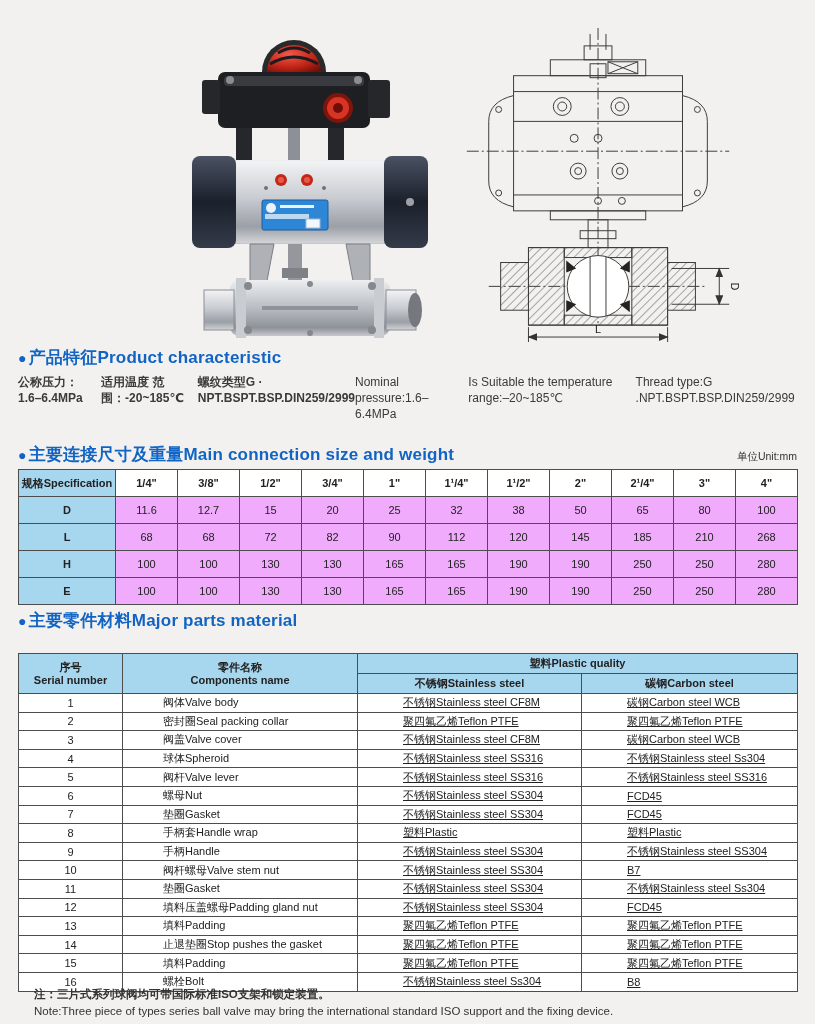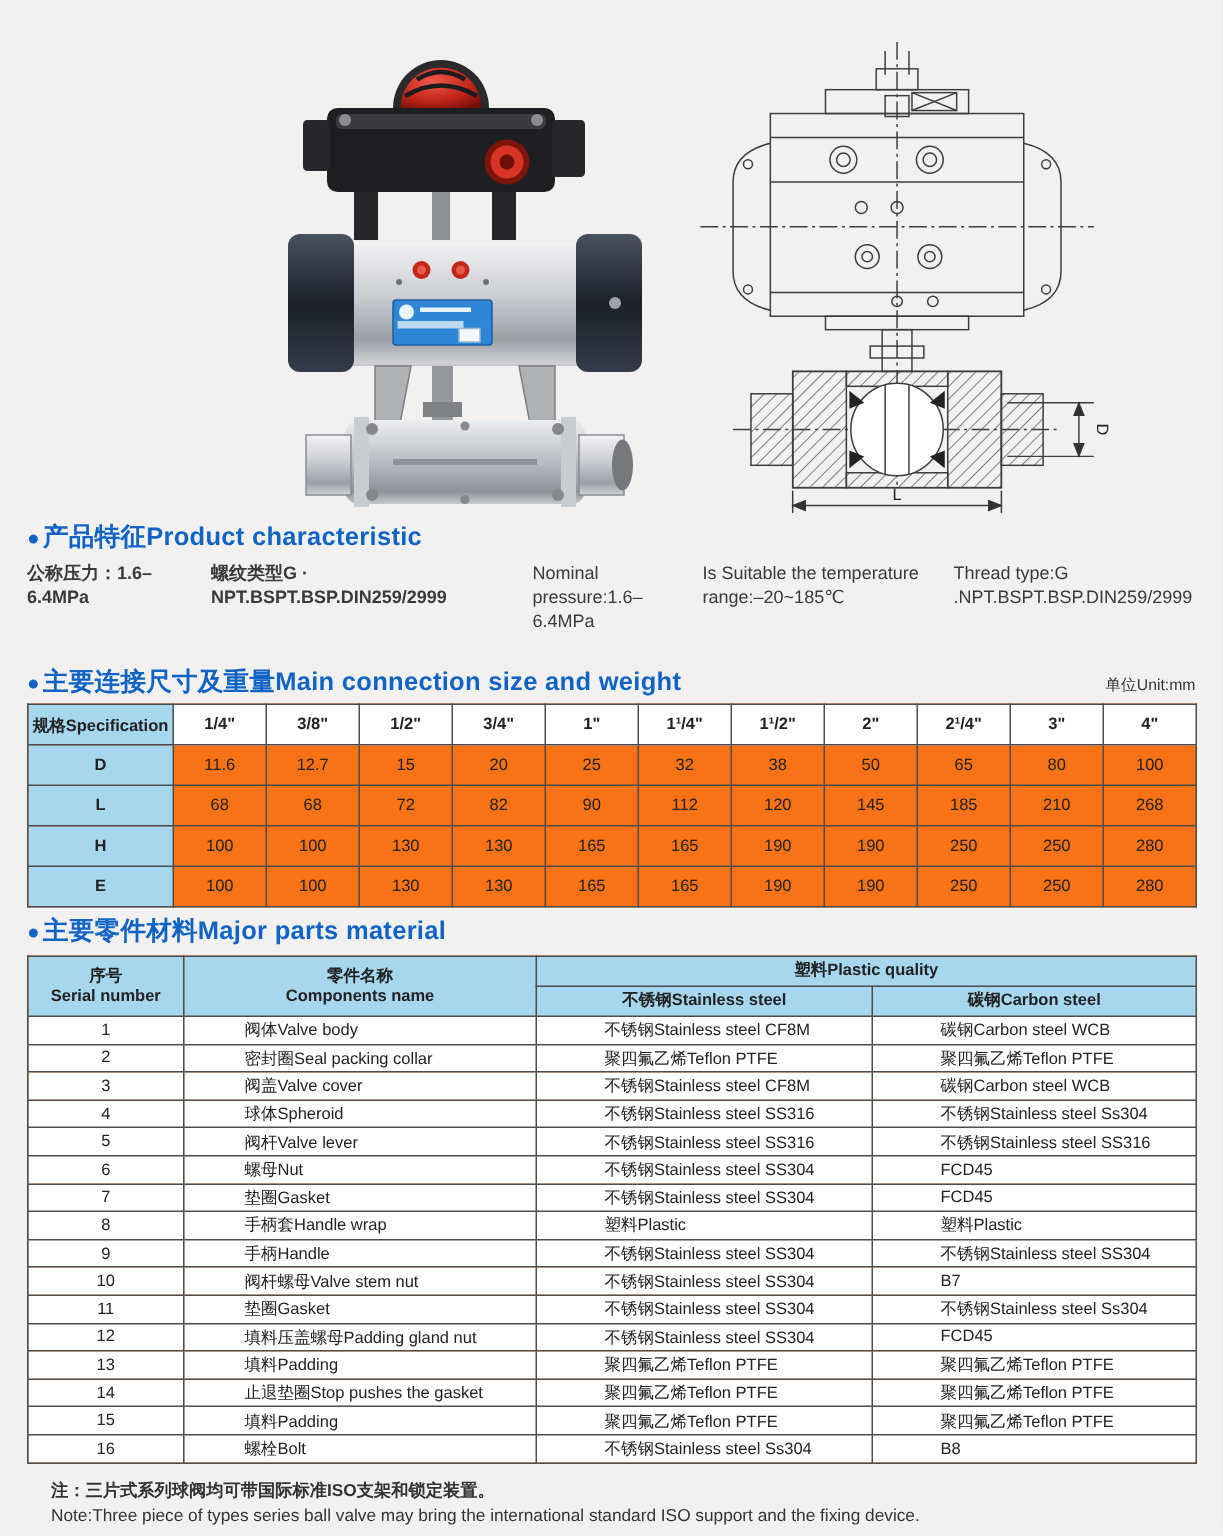--- a/index.html
+++ b/index.html
@@ -22,37 +22,37 @@
   h2.blue .bullet{font-size:14px;line-height:14px;color:#1164c4;}
   .unit-label{font-size:10.5px;color:#333;padding-bottom:1px;}
   
   .spec-cols{display:flex;margin-top:6px;}
   .spec-col{display:flex;gap:4px;}
   .spec-col.zh{width:337px;}
   .spec-col.en{flex:1;}
   .spec-line{font-size:12px;line-height:16px;color:#3a3a3a;}
   .spec-col.zh .spec-line{font-weight:600;}
   
-  table.data{border-collapse:collapse;width:779px;table-layout:fixed;background:#f97316;}
+  table.data{border-collapse:collapse;width:779px;table-layout:fixed;background:#f0abfc;}
   table.data th,table.data td{
     border:1px solid #4d4d4d;font-size:11px;color:#222;
     text-align:center;vertical-align:middle;padding:0 2px;
   }
   
   #conn-table th{height:26px;}
   #conn-table td{height:22px;}
   #conn-table .spec-col-cell{background:#a7d6ef;font-weight:bold;}
   #conn-table thead th{font-weight:bold;background:#fff;}
   #conn-table thead th.spec-col-cell{background:#a7d6ef;}
   #conn-table tbody th{background:#a7d6ef;font-weight:bold;}
   
   #parts-table th{background:#a7d6ef;font-weight:bold;height:19px;line-height:13px;}
   #parts-table td{height:17.6px;background:#fff;}
   #parts-table td.c2{text-align:left;padding-left:40px;}
-  #parts-table td.c3,#parts-table td.c4{text-align:left;padding-left:45px;}
+  #parts-table td.c3,#parts-table td.c4{text-align:left;padding-left:45px;text-decoration:underline;}
   #parts-table .sub{font-weight:bold;}
   
   .notes{position:absolute;left:18px;right:18px;}
   .note-line{font-size:11.5px;line-height:17px;color:#333;}
   .note-line.zh{font-weight:600;}
   svg{display:block;}
 </style>
 </head>
 <body>
 
@@ -248,20 +248,21 @@
   <div class="sec" style="top:348px;">
     <div class="sec-head">
       <h2 class="blue">
           <span class="bullet">●</span>
           <span>产品特征Product characteristic</span>
         </h2>
     </div>
     <div class="spec-cols">
       <div class="spec-col zh">
         <div class="spec-line">公称压力：1.6–6.4MPa</div>
+        <div class="spec-line">适用温度 范围：-20~185℃</div>
         <div class="spec-line">螺纹类型G · NPT.BSPT.BSP.DIN259/2999</div>
       </div>
       <div class="spec-col en">
         <div class="spec-line">Nominal pressure:1.6–6.4MPa</div>
         <div class="spec-line">Is Suitable the temperature range:–20~185℃</div>
         <div class="spec-line">Thread type:G .NPT.BSPT.BSP.DIN259/2999</div>
       </div>
     </div>
   </div>
 
@@ -355,21 +356,21 @@
     </table>
   </div>
 
   <div class="sec" style="top:611px;">
     <div class="sec-head">
       <h2 class="blue">
           <span class="bullet">●</span>
           <span>主要零件材料Major parts material</span>
         </h2>
     </div>
-    <table class="data" id="parts-table" style="margin-top:6px;">
+    <table class="data" id="parts-table" style="margin-top:22px;">
       <colgroup>
         <col style="width:104px;">
           <col style="width:235px;">
           <col style="width:224px;">
           <col style="width:216px;">
       </colgroup>
       <thead>
           <tr>
             <th rowspan="2">序号<br>Serial number</th>
             <th rowspan="2">零件名称<br>Components name</th>

